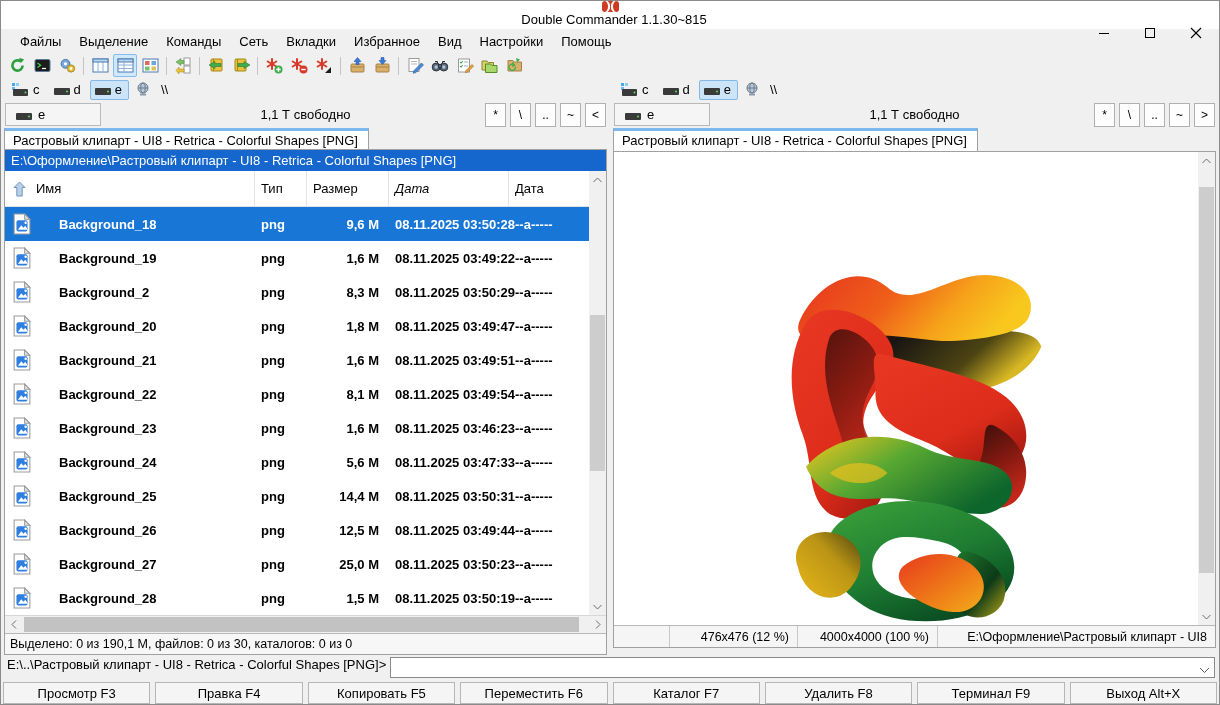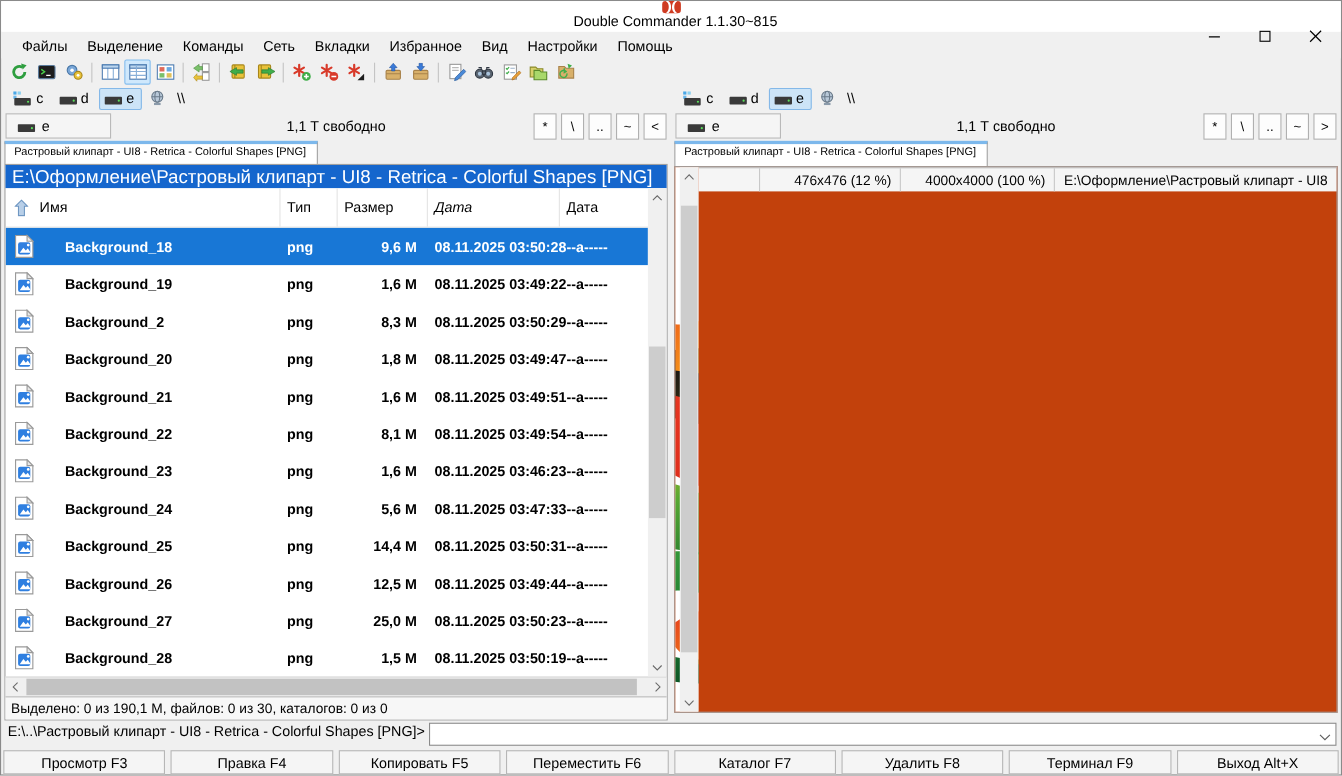--- a/index.html
+++ b/index.html
@@ -40,25 +40,25 @@
   .fs-label { position:absolute; left:0; right:0; text-align:center; font-size:13px; pointer-events:none; }
   .fs-navs { margin-left:auto; display:flex; gap:4px; z-index:1; }
   .nav-btn { width:21px; height:24px; background:#fdfdfd; border:1px solid #b0b0b0; font-size:12px;
              display:flex; align-items:center; justify-content:center; }
 
   
   .main { height:529px; display:flex; }
   .panel { width:610px; display:flex; flex-direction:column; }
   .tabrow { height:23px; display:flex; padding-left:3px; }
   .tab { background:#fff; border:1px solid #a0a0a0; border-bottom:none; border-top:3px solid #7cb8ec;
-         padding:2px 10px 0 8px; font-size:10px; white-space:nowrap; }
+         padding:2px 10px 0 8px; font-size:13px; white-space:nowrap; }
   .panel-body { flex:1; border:1px solid #a0a0a0; background:#fff; margin:0 3px 2px 3px; display:flex; flex-direction:column; position:relative; }
 
   
-  .pathbar { height:21px; background:#1566cd; color:#fff; font-size:17px; display:flex; align-items:center; padding-left:6px; white-space:nowrap; overflow:hidden; }
+  .pathbar { height:21px; background:#1566cd; color:#fff; font-size:13px; display:flex; align-items:center; padding-left:6px; white-space:nowrap; overflow:hidden; }
   .listwrap { flex:1; display:flex; flex-direction:column; position:relative; overflow:hidden; }
   .hdr { height:36px; display:flex; align-items:center; border-bottom:1px solid #e0e0e0; padding-right:17px; }
   .hcell { font-size:13px; display:flex; align-items:center; height:100%; border-right:1px solid #e4e4e4; padding-left:6px; }
   .hc-name { width:250px; gap:10px; padding-left:8px; }
   .hc-type { width:52px; }
   .hc-size { width:82px; }
   .hc-date { width:120px;font-style:italic; }
   .hc-attr { flex:1; border-right:none; }
   .rows { flex:1; overflow:hidden; padding-right:17px; }
   .frow { height:34px; display:flex; align-items:center; font-weight:700; }
@@ -695,21 +695,21 @@
       </div>
       <div class="panel-status">Выделено: 0 из 190,1 М, файлов: 0 из 30, каталогов: 0 из 0</div>
     </div>
   </div>
 
   <div class="panel">
     <div class="tabrow">
       <span class="tab">Растровый клипарт - UI8 - Retrica - Colorful Shapes [PNG]</span>
     </div>
     <div class="panel-body" style="margin-bottom:0; border-bottom:none; background:transparent; border:none;">
-      <div style="flex:1; border:1px solid #a0a0a0; background:#c2410c; position:relative; display:flex; flex-direction:row;">
+      <div style="flex:1; border:1px solid #a0a0a0; background:#fca5a5; position:relative; display:flex; flex-direction:column;">
         <div class="viewer">
           <svg class="art" width="390" height="395" viewBox="0 0 400 500">
             <defs>
               <linearGradient id="gTop" x1="0" y1="0" x2="1" y2="0.25">
                 <stop offset="0" stop-color="#e63420"></stop>
                   <stop offset="0.45" stop-color="#ef5f19"></stop>
                   <stop offset="0.75" stop-color="#f6a31a"></stop>
                   <stop offset="1" stop-color="#f8c81e"></stop>
               </linearGradient>
               <linearGradient id="gDarkTop" x1="0" y1="0" x2="1" y2="0.4">

